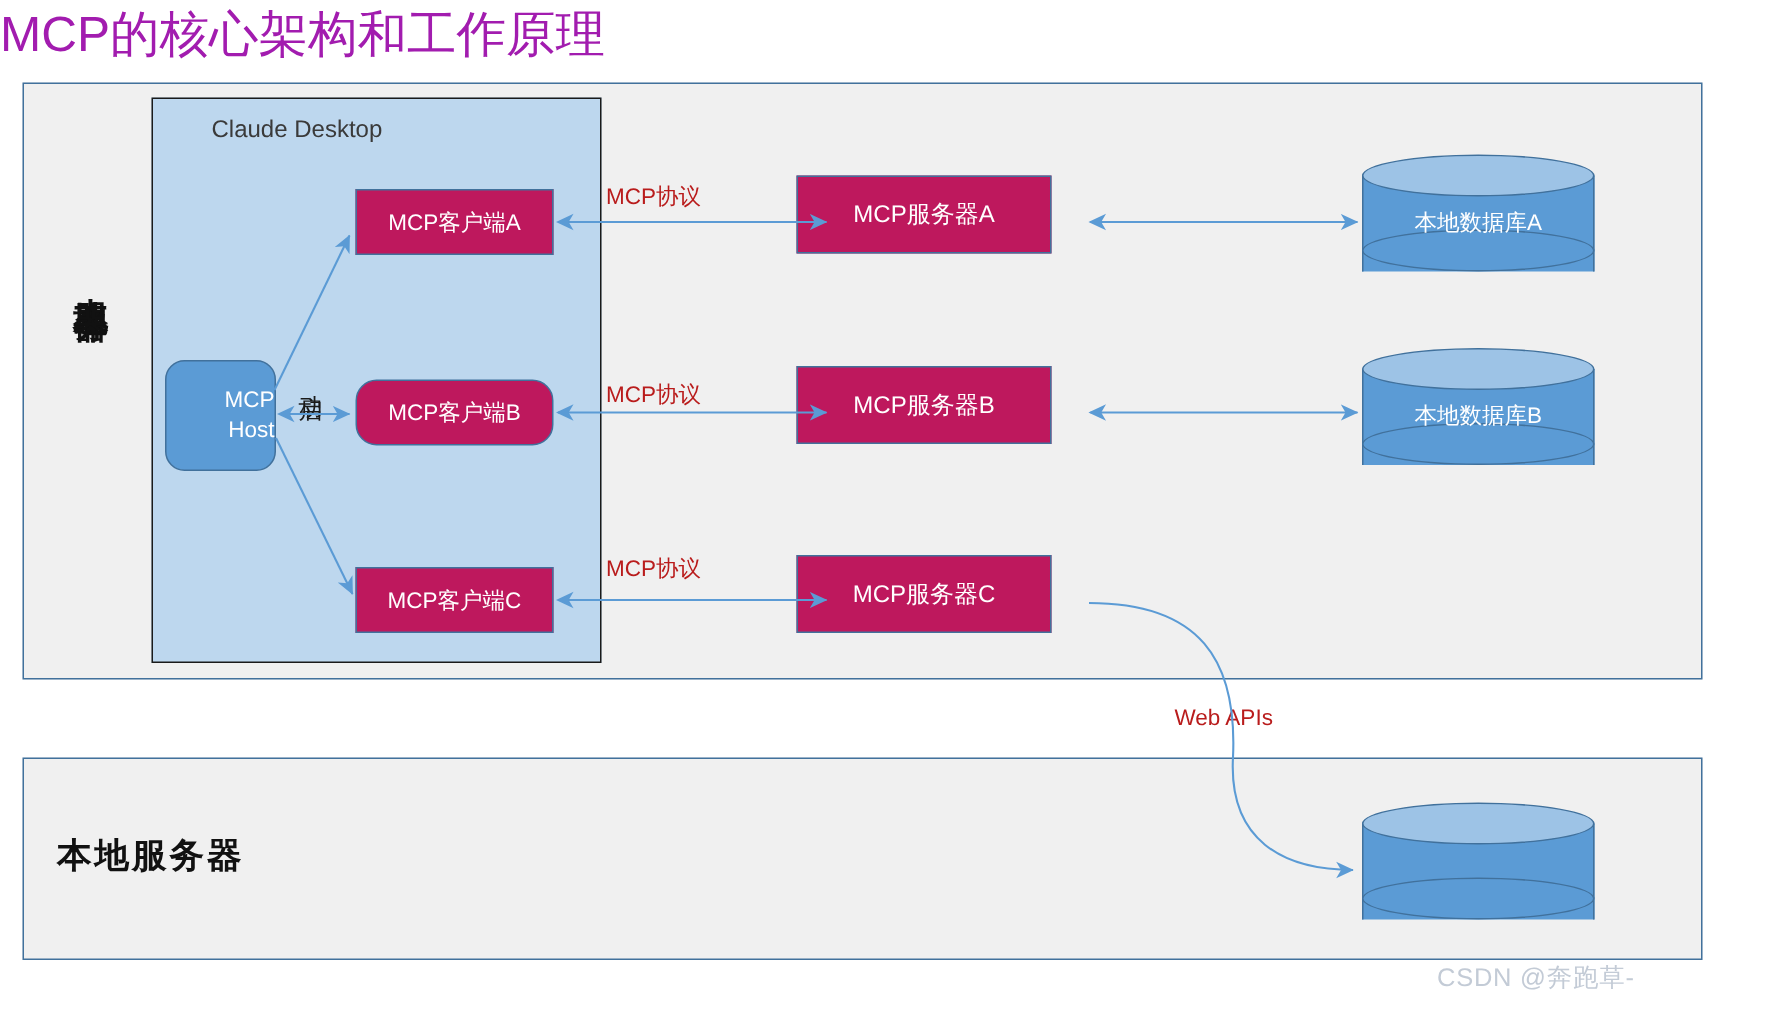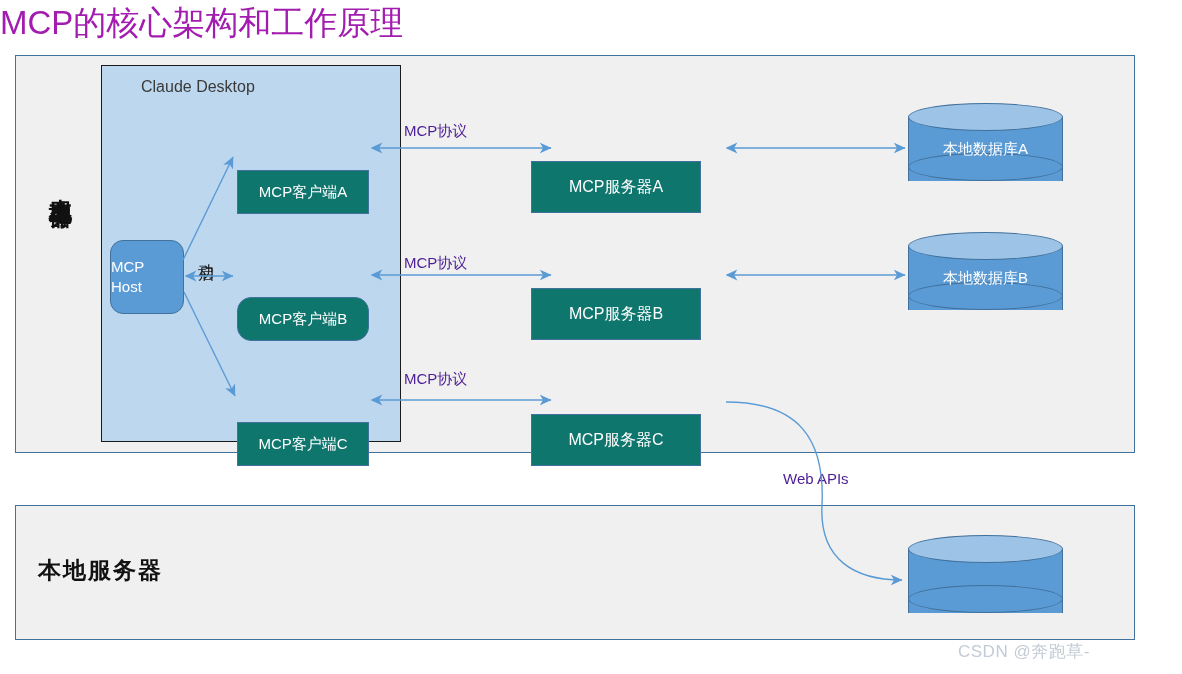--- a/index.html
+++ b/index.html
@@ -90,31 +90,30 @@
     left: 141px;
     top: 78px;
     font-size: 16px;
     color: #3a3a3a;
     white-space: nowrap;
   }
 
   
   .bluebox {
     position: absolute;
-    background: #0f766e;
+    background: #be185d;
     border: 1.5px solid #41719c;
     box-sizing: border-box;
     color: #ffffff;
     font-size: 15px;
     display: flex;
     align-items: center;
     justify-content: center;
     text-align: center;
     white-space: nowrap;
-    margin-top: 44px;
   }
   .client-box { width: 132px; height: 44px; left: 237px; }
   #client-a { top: 126px; }
   #client-b { top: 253px; border-radius: 14px; }
   #client-c { top: 378px; }
 
   .server-box { width: 170px; height: 52px; left: 531px; font-size: 16px; }
   #server-a { top: 117px; }
   #server-b { top: 244px; }
   #server-c { top: 370px; }
@@ -128,21 +127,21 @@
     height: 74px;
     background: #5b9bd5;
     border: 1.5px solid #41719c;
     border-radius: 13px;
     box-sizing: border-box;
     color: #fff;
     font-size: 15px;
     line-height: 20px;
     display: flex;
     flex-direction: column;
-    align-items: flex-start;
+    align-items: flex-end;
     justify-content: center;
     text-align: center;
   }
 
   
   #start-label {
     position: absolute;
     left: 196px;
     top: 251px;
     font-size: 16px;
@@ -204,21 +203,21 @@
     white-space: nowrap;
   }
   #db-a { left: 908px; top: 103px; }
   #db-b { left: 908px; top: 232px; }
   #db-remote { left: 908px; top: 535px; }
 
   
   .edge-label {
     position: absolute;
     font-size: 15px;
-    color: #4c1d95;
+    color: #b91c1c;
     white-space: nowrap;
   }
   #proto-a { left: 404px; top: 122px; }
   #proto-b { left: 404px; top: 254px; }
   #proto-c { left: 404px; top: 370px; }
   #webapis-label { left: 783px; top: 470px; }
 
   
   #arrow-layer {
     position: absolute;

